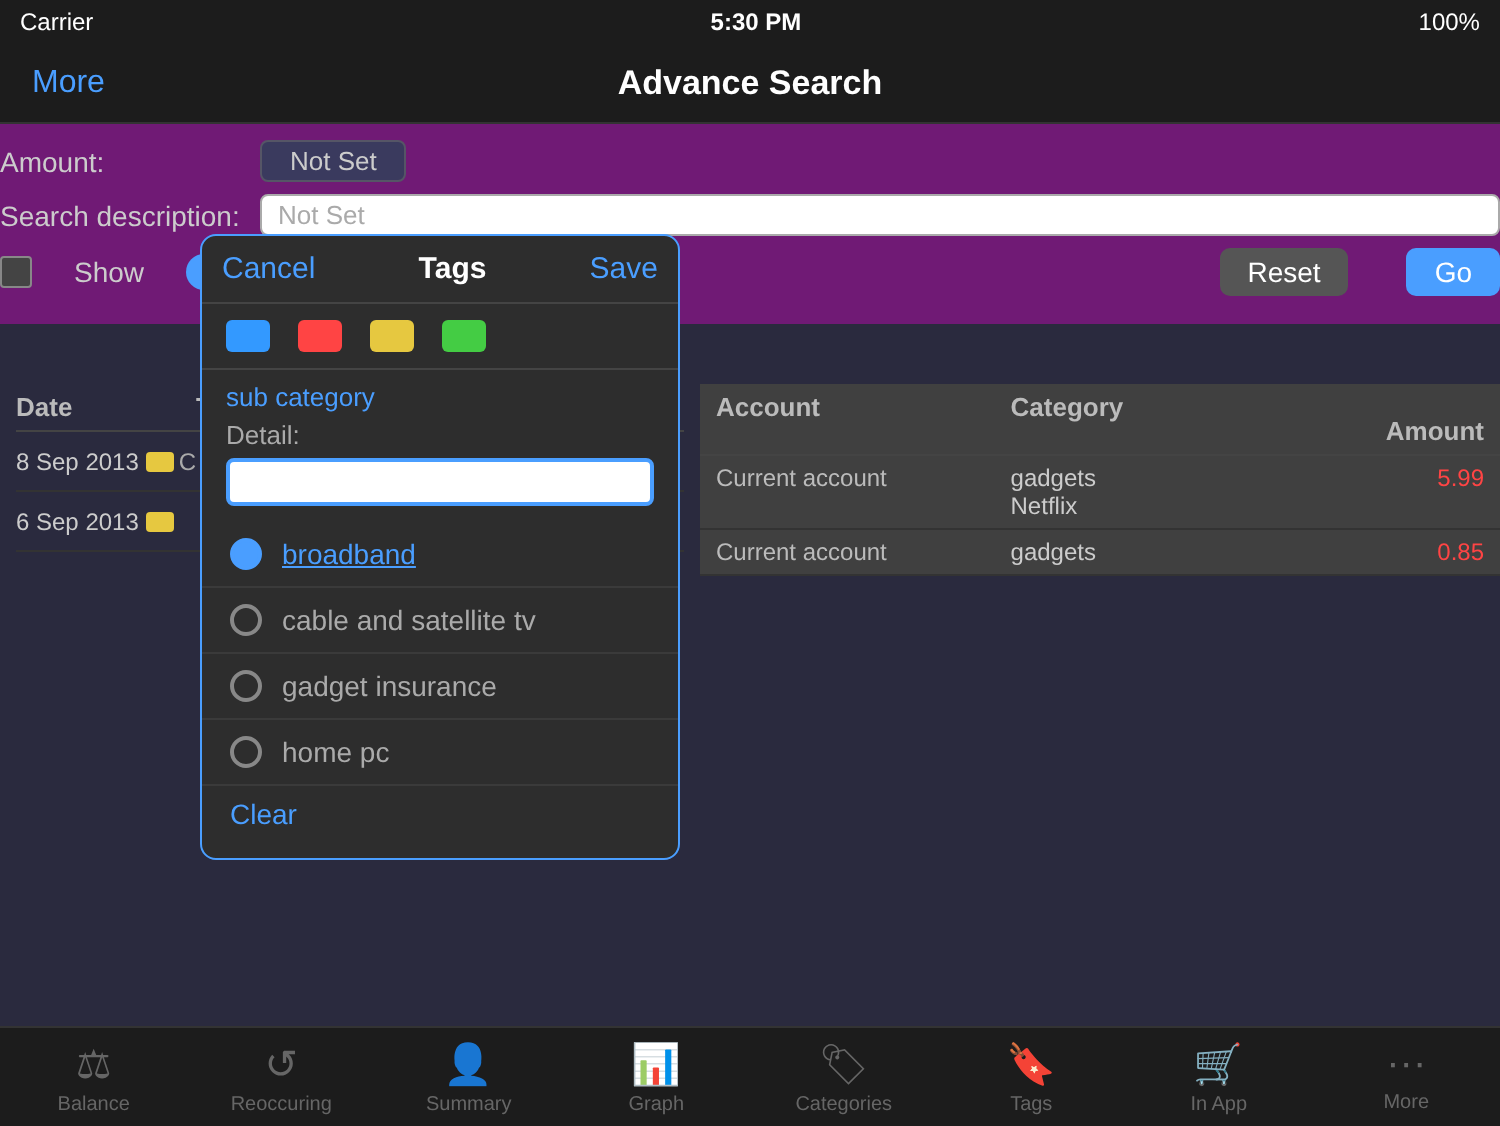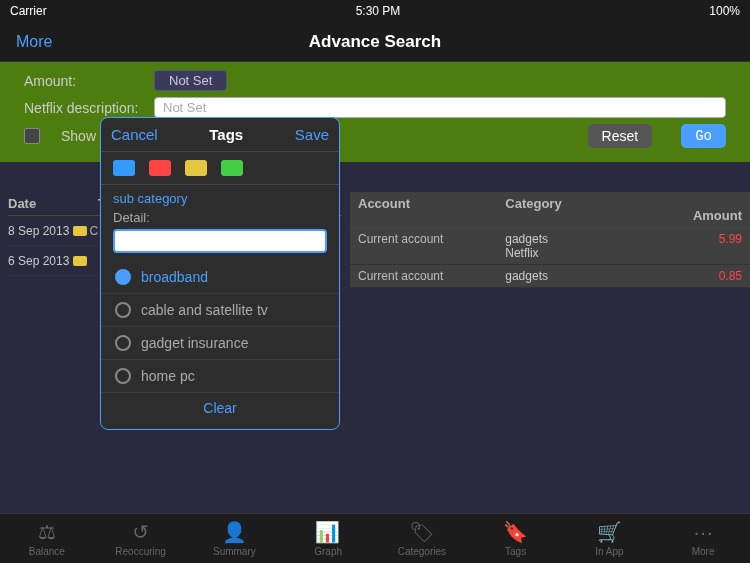--- a/index.html
+++ b/index.html
@@ -17,21 +17,21 @@
       background: #1c1c1c;
       height: 22px;
       display: flex;
       align-items: center;
       justify-content: space-between;
       padding: 0 10px;
       color: #fff;
       font-size: 12px;
     }
     .status-bar .carrier { font-size: 12px; }
-    .status-bar .time { font-weight: 400; }
+    .status-bar .time { font-weight: 700; }
     .status-bar .battery { font-size: 12px; }
 
     
     .nav-bar {
       background: #1c1c1c;
       height: 40px;
       display: flex;
       align-items: center;
       justify-content: center;
       position: relative;
@@ -53,22 +53,22 @@
     .main-content {
       background: #2a2a3e;
       height: calc(563px - 22px - 40px - 50px);
       position: relative;
       display: flex;
       flex-direction: column;
     }
 
     
     .search-form {
-      padding: 8px 24px;
-      background: #4d7c0f;
+      padding: 8px 0;
+      background: #701a75;
     }
     .form-row {
       display: flex;
       align-items: center;
       margin-bottom: 6px;
     }
     .form-label {
       color: #ccc;
       font-size: 14px;
       width: 130px;
@@ -128,21 +128,20 @@
       cursor: pointer;
     }
     .btn-go {
       background: #4a9eff;
       color: #fff;
       border: none;
       border-radius: 5px;
       padding: 4px 14px;
       font-size: 14px;
       cursor: pointer;
-      font-family: Liberation Mono, monospace;
     }
     .table-header-cell {
       color: #bbb;
       font-size: 13px;
       font-weight: 600;
     }
     .col-date { width: 90px; }
     .col-tag { width: 50px; }
     .left-col-header {
       display: flex;
@@ -284,28 +283,29 @@
       background: transparent;
       flex-shrink: 0;
     }
     .radio-circle.selected {
       border-color: #4a9eff;
       background: #4a9eff;
     }
     .radio-label {
       color: #4a9eff;
       font-size: 14px;
+      text-decoration: underline;
     }
     .radio-label-gray {
       color: #aaa;
       font-size: 14px;
     }
 
     .clear-btn {
-      text-align: center;
+      text-align: left;
       padding: 6px 14px 4px;
     }
     .clear-btn span {
       color: #4a9eff;
       font-size: 14px;
       cursor: pointer;
     }
 
     
     .tab-bar {
@@ -352,21 +352,21 @@
 </div>
 
 <div class="main-content">
 
   <div class="search-form">
     <div class="form-row">
       <span class="form-label">Amount:</span>
       <span class="amount-notset">Not Set</span>
     </div>
     <div class="form-row">
-      <span class="form-label">Netflix description:</span>
+      <span class="form-label">Search description:</span>
       <span class="payment-desc-box">Not Set</span>
     </div>
     <div class="form-row show-row">
       <div class="show-checkbox"></div>
       <span class="show-label">Show</span>
       <div class="show-info">i</div>
       <button class="btn-reset">Reset</button>
       <button class="btn-go">Go</button>
     </div>
   </div>

